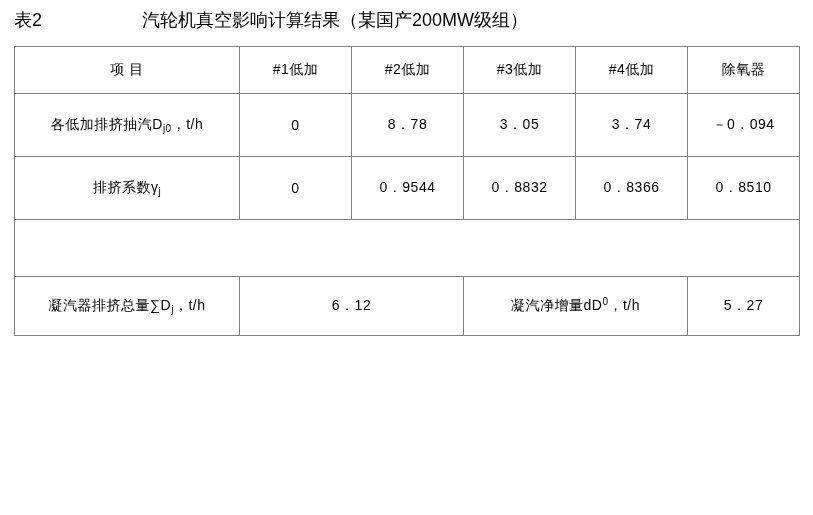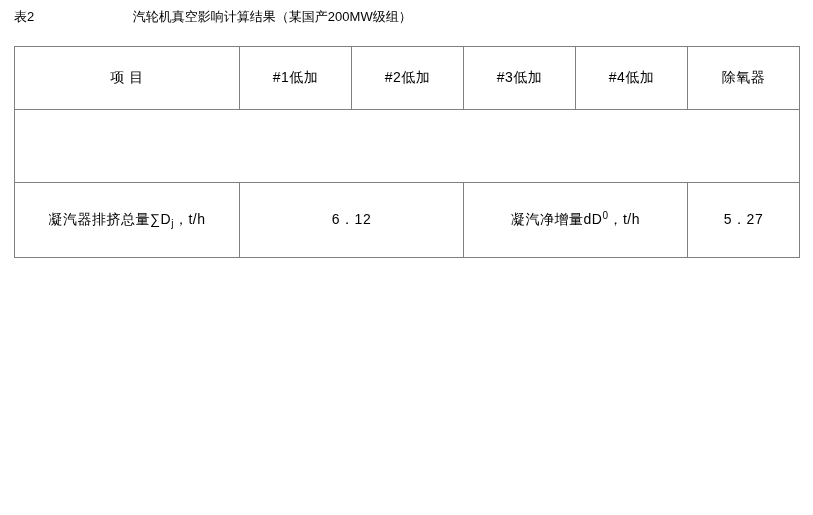--- a/index.html
+++ b/index.html
@@ -18,21 +18,21 @@
     position: relative;
     width: 813px;
     height: 515px;
     box-sizing: border-box;
   }
   .caption {
     position: absolute;
     top: 8px;
     left: 14px;
     width: 780px;
-    font-size: 13px;
+    font-size: 18px;
     white-space: nowrap;
   }
   .caption .cap-label {
     display: inline-block;
   }
   .caption .cap-title {
     display: inline-block;
     margin-left: 95px;
   }
   table.data {
@@ -41,21 +41,21 @@
     left: 14px;
     width: 785px;
     border-collapse: collapse;
     table-layout: fixed;
   }
   table.data td {
     border: 1px solid #808080;
     text-align: center;
     vertical-align: middle;
     font-size: 14px;
-    padding: 8px;
+    padding: 0;
     letter-spacing: 0.5px;
   }
   .r-head td { height: 46px; }
   .r-body td { height: 62px; }
   .r-blank td { height: 56px; border-left: 1px solid #808080; border-right: 1px solid #808080; }
   .r-sum td { height: 58px; }
 
   .col-item { width: 225px; }
   .col-n { width: 112px; }
 
@@ -102,21 +102,37 @@
     <tbody>
       <tr class="r-head">
         <td class="lbl">项  目</td>
         <td class="lbl">#1低加</td>
         <td class="lbl">#2低加</td>
         <td class="lbl">#3低加</td>
         <td class="lbl">#4低加</td>
         <td class="lbl">除氧器</td>
       </tr>
 
+      <tr class="r-body">
+        <td class="lbl nowrap"><span>各低加排挤抽汽D</span><sub>j0</sub><span>，t/h</span></td>
+        <td class="num">0</td>
+        <td class="num">8．78</td>
+        <td class="num">3．05</td>
+        <td class="num">3．74</td>
+        <td class="num">－0．094</td>
+      </tr>
 
+      <tr class="r-body">
+        <td class="lbl nowrap"><span>排挤系数γ</span><sub>j</sub><span></span></td>
+        <td class="num">0</td>
+        <td class="num">0．9544</td>
+        <td class="num">0．8832</td>
+        <td class="num">0．8366</td>
+        <td class="num">0．8510</td>
+      </tr>
 
 
       <tr class="r-blank">
         <td colspan="6"></td>
       </tr>
 
       <tr class="r-sum">
         <td class="lbl nowrap"><span>凝汽器排挤总量∑D</span><sub>j</sub><span>，t/h</span></td>
         <td class="num" colspan="2">6．12</td>
         <td class="lbl nowrap" colspan="2"><span>凝汽净增量dD</span><sup>0</sup><span>，t/h</span></td>

